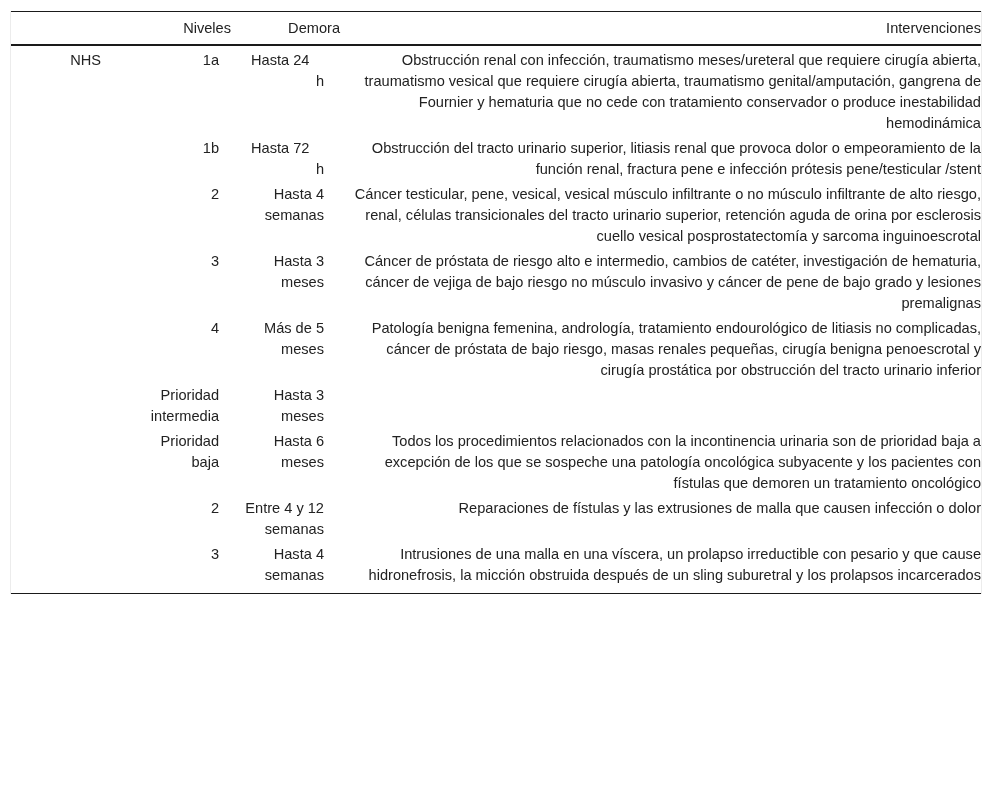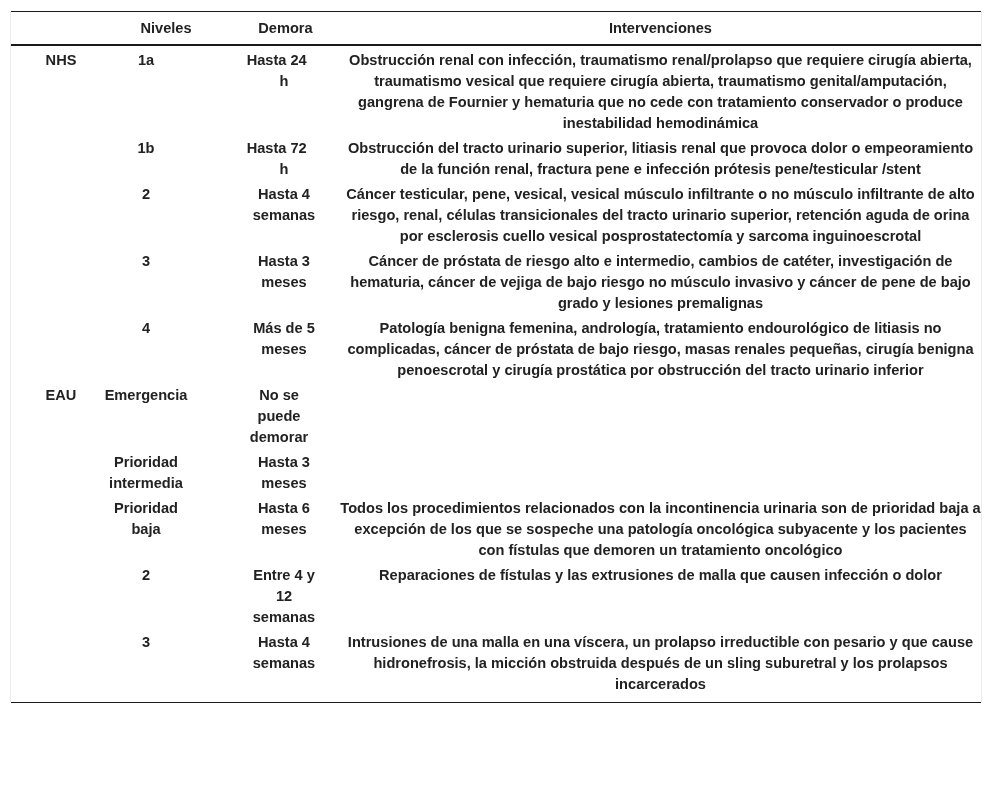--- a/index.html
+++ b/index.html
@@ -30,41 +30,41 @@
       table-layout: fixed;
     }
     thead tr {
       border-top: 1px solid #1a1a1a;
       border-bottom: 2px solid #1a1a1a;
     }
     tbody tr:last-child {
       border-bottom: 1px solid #1a1a1a;
     }
     th, td {
-      text-align: center;
+      text-align: right;
       vertical-align: top;
-      font-weight: bold;
+      font-weight: normal;
       padding: 0;
     }
     th {
       height: 32px;
       line-height: 32px;
       padding-top: 0;
     }
     td {
       padding-top: 3px;
       padding-bottom: 1px;
     }
     .c-org  { width: 80px;  padding-left: 10px; }
     .c-lvl  { width: 130px; }
     .c-dem  { width: 109px; }
     .c-int  { width: 641px; }
     th.c-org { padding-left: 10px; }
     .dem-text { display: block; width: 80px; margin-left: 13px; }
-    .lvl-text { display: block; width: 90px; }
+    .lvl-text { display: block; width: 90px; margin-left: 28px; }
     tbody tr.first-row td { padding-top: 4px; }
     tbody tr.last-row td { padding-bottom: 7px; }
   </style>
 </head>
 <body>
 
 <div class="table-wrap">
   <table>
     <thead>
       <tr>
@@ -76,21 +76,21 @@
     </thead>
     <tbody>
       <tr class="first-row">
         <td class="c-org">NHS</td>
         <td class="c-lvl">
             <span class="lvl-text">1a</span>
           </td>
         <td class="c-dem">
             <span class="dem-text">Hasta 24 h</span>
           </td>
-        <td class="c-int">Obstrucción renal con infección, traumatismo renal/prolapso que requiere cirugía abierta, traumatismo vesical que requiere cirugía abierta, traumatismo genital/amputación, gangrena de Fournier y hematuria que no cede con tratamiento conservador o produce inestabilidad hemodinámica</td>
+        <td class="c-int">Obstrucción renal con infección, traumatismo meses/ureteral que requiere cirugía abierta, traumatismo vesical que requiere cirugía abierta, traumatismo genital/amputación, gangrena de Fournier y hematuria que no cede con tratamiento conservador o produce inestabilidad hemodinámica</td>
       </tr>
       <tr>
         <td class="c-org"></td>
         <td class="c-lvl">
             <span class="lvl-text">1b</span>
           </td>
         <td class="c-dem">
             <span class="dem-text">Hasta 72 h</span>
           </td>
         <td class="c-int">Obstrucción del tracto urinario superior, litiasis renal que provoca dolor o empeoramiento de la función renal, fractura pene e infección prótesis pene/testicular /stent</td>
@@ -117,30 +117,20 @@
       </tr>
       <tr>
         <td class="c-org"></td>
         <td class="c-lvl">
             <span class="lvl-text">4</span>
           </td>
         <td class="c-dem">
             <span class="dem-text">Más de 5 meses</span>
           </td>
         <td class="c-int">Patología benigna femenina, andrología, tratamiento endourológico de litiasis no complicadas, cáncer de próstata de bajo riesgo, masas renales pequeñas, cirugía benigna penoescrotal y cirugía prostática por obstrucción del tracto urinario inferior</td>
-      </tr>
-      <tr>
-        <td class="c-org">EAU</td>
-        <td class="c-lvl">
-            <span class="lvl-text">Emergencia</span>
-          </td>
-        <td class="c-dem">
-            <span class="dem-text" style="width:70px">No se puede demorar</span>
-          </td>
-        <td class="c-int"></td>
       </tr>
       <tr>
         <td class="c-org"></td>
         <td class="c-lvl">
             <span class="lvl-text">Prioridad intermedia</span>
           </td>
         <td class="c-dem">
             <span class="dem-text">Hasta 3 meses</span>
           </td>
         <td class="c-int"></td>

